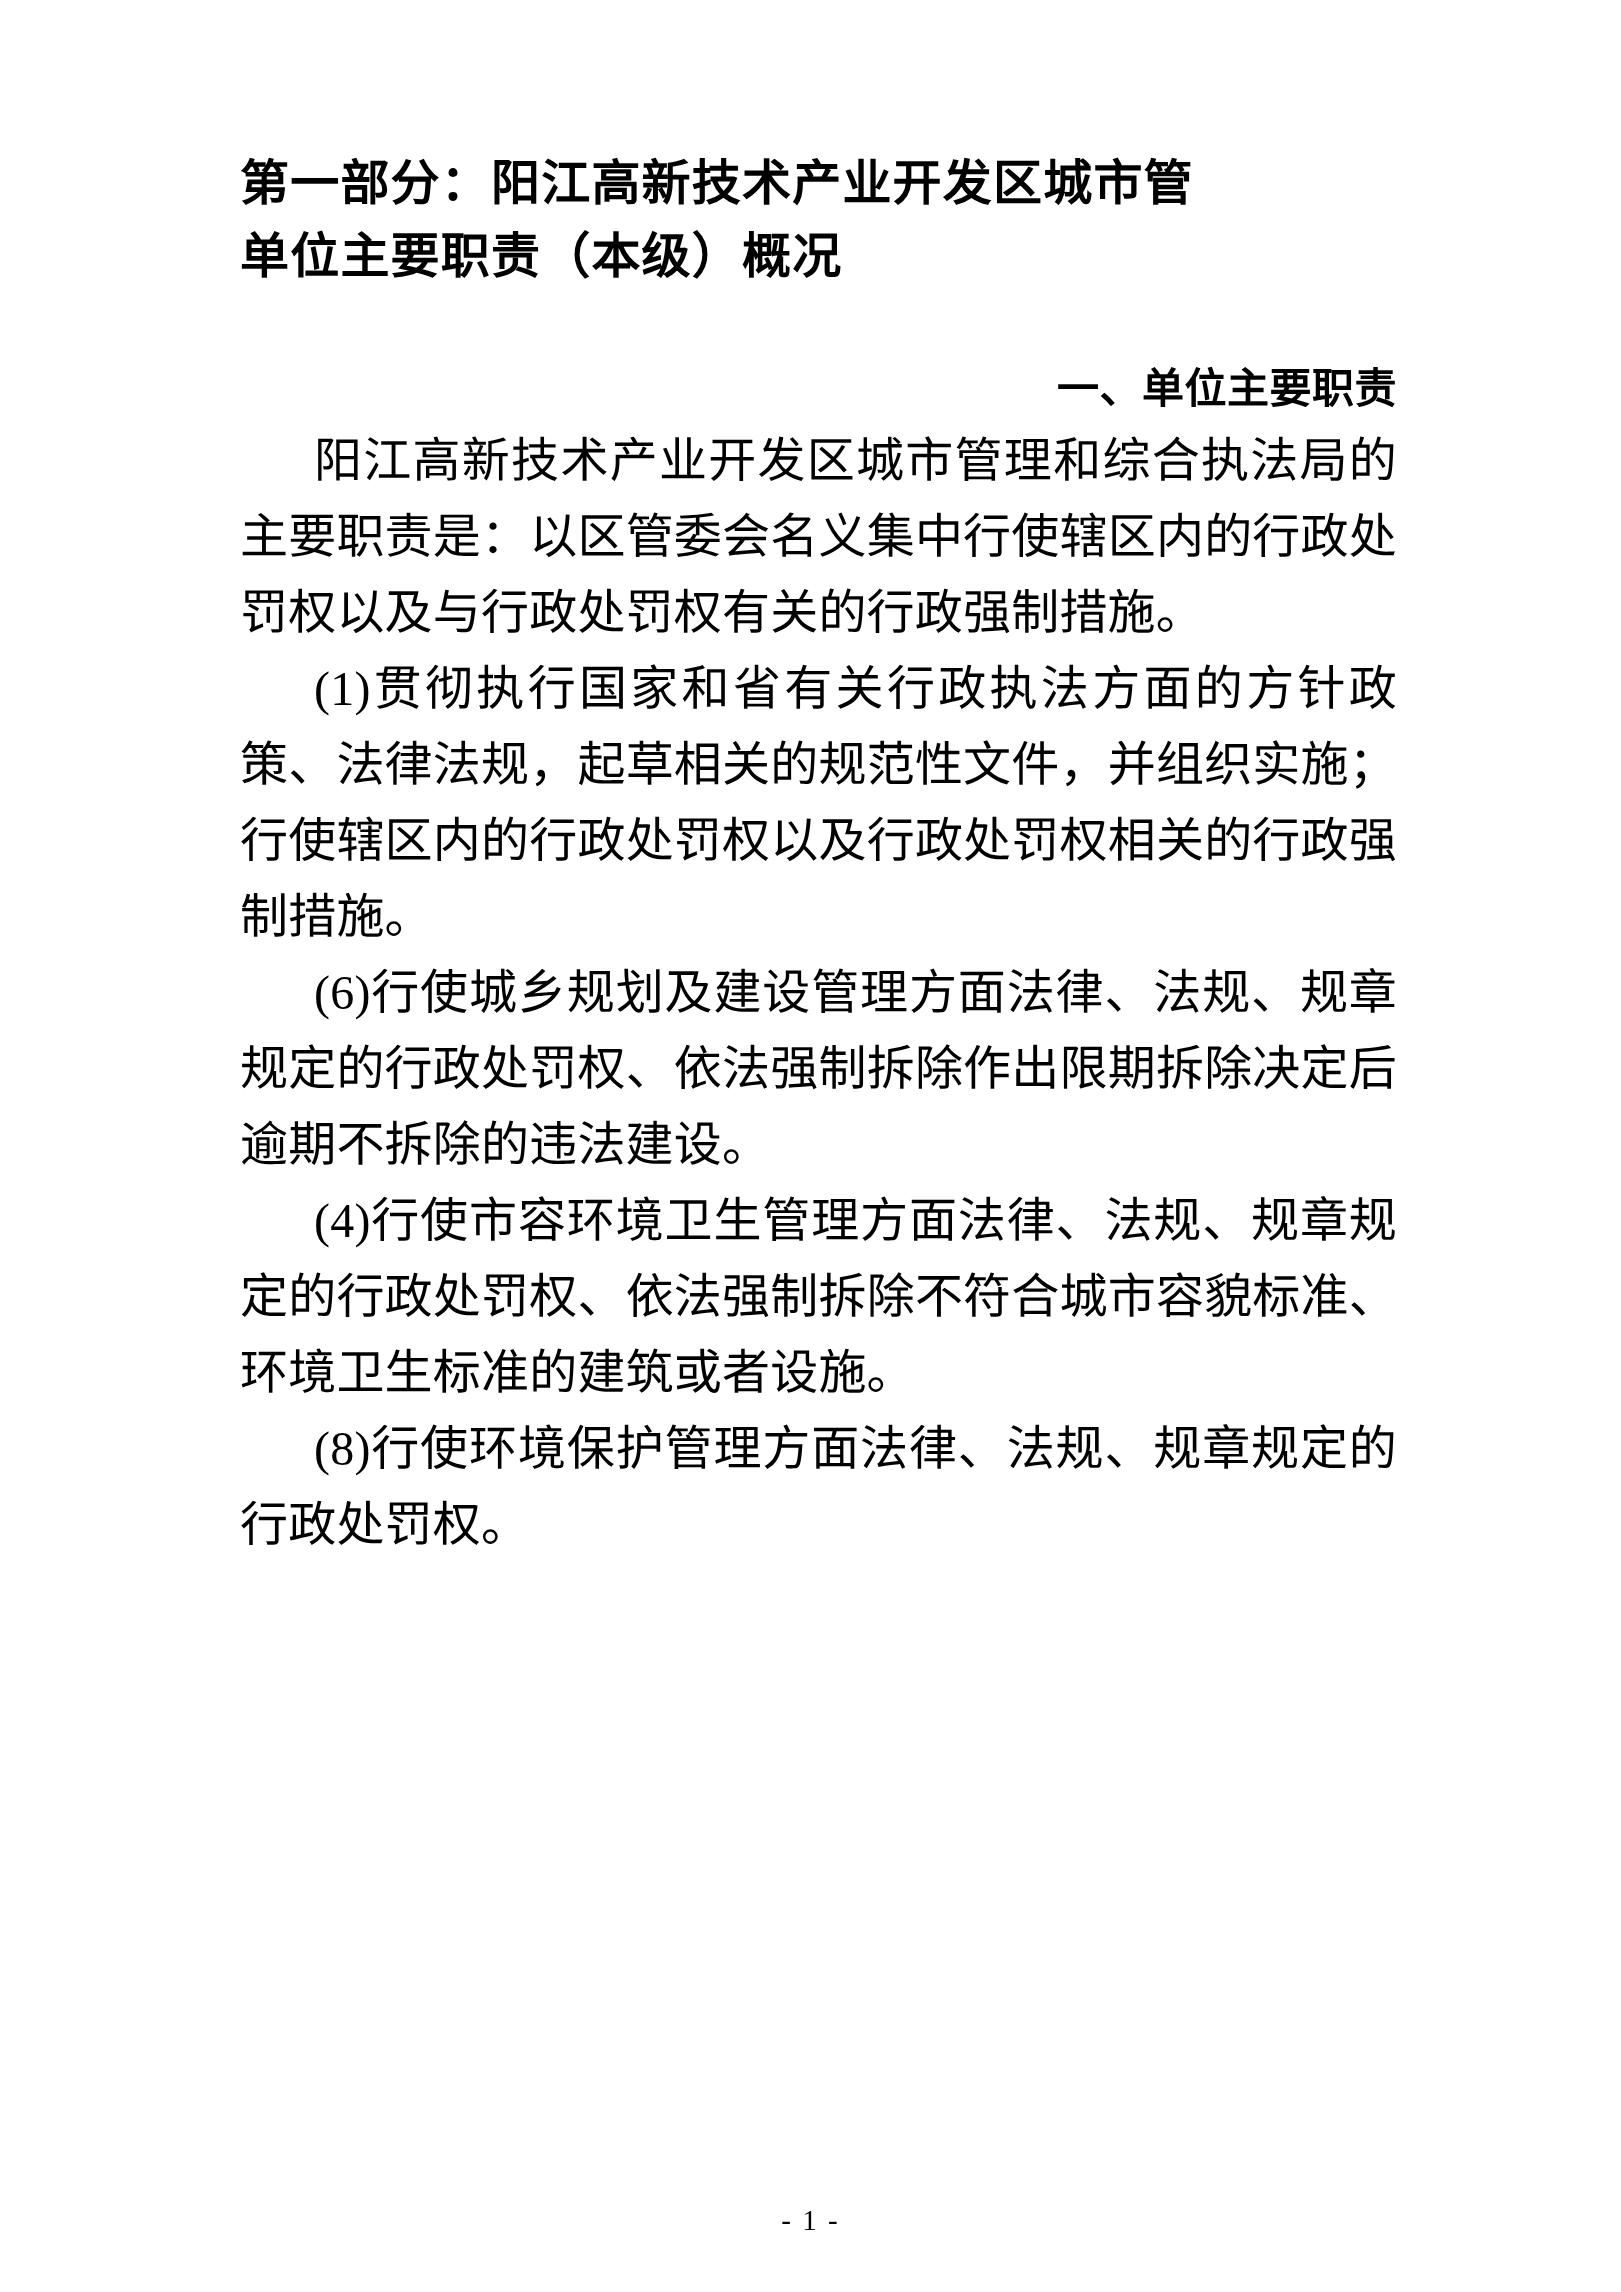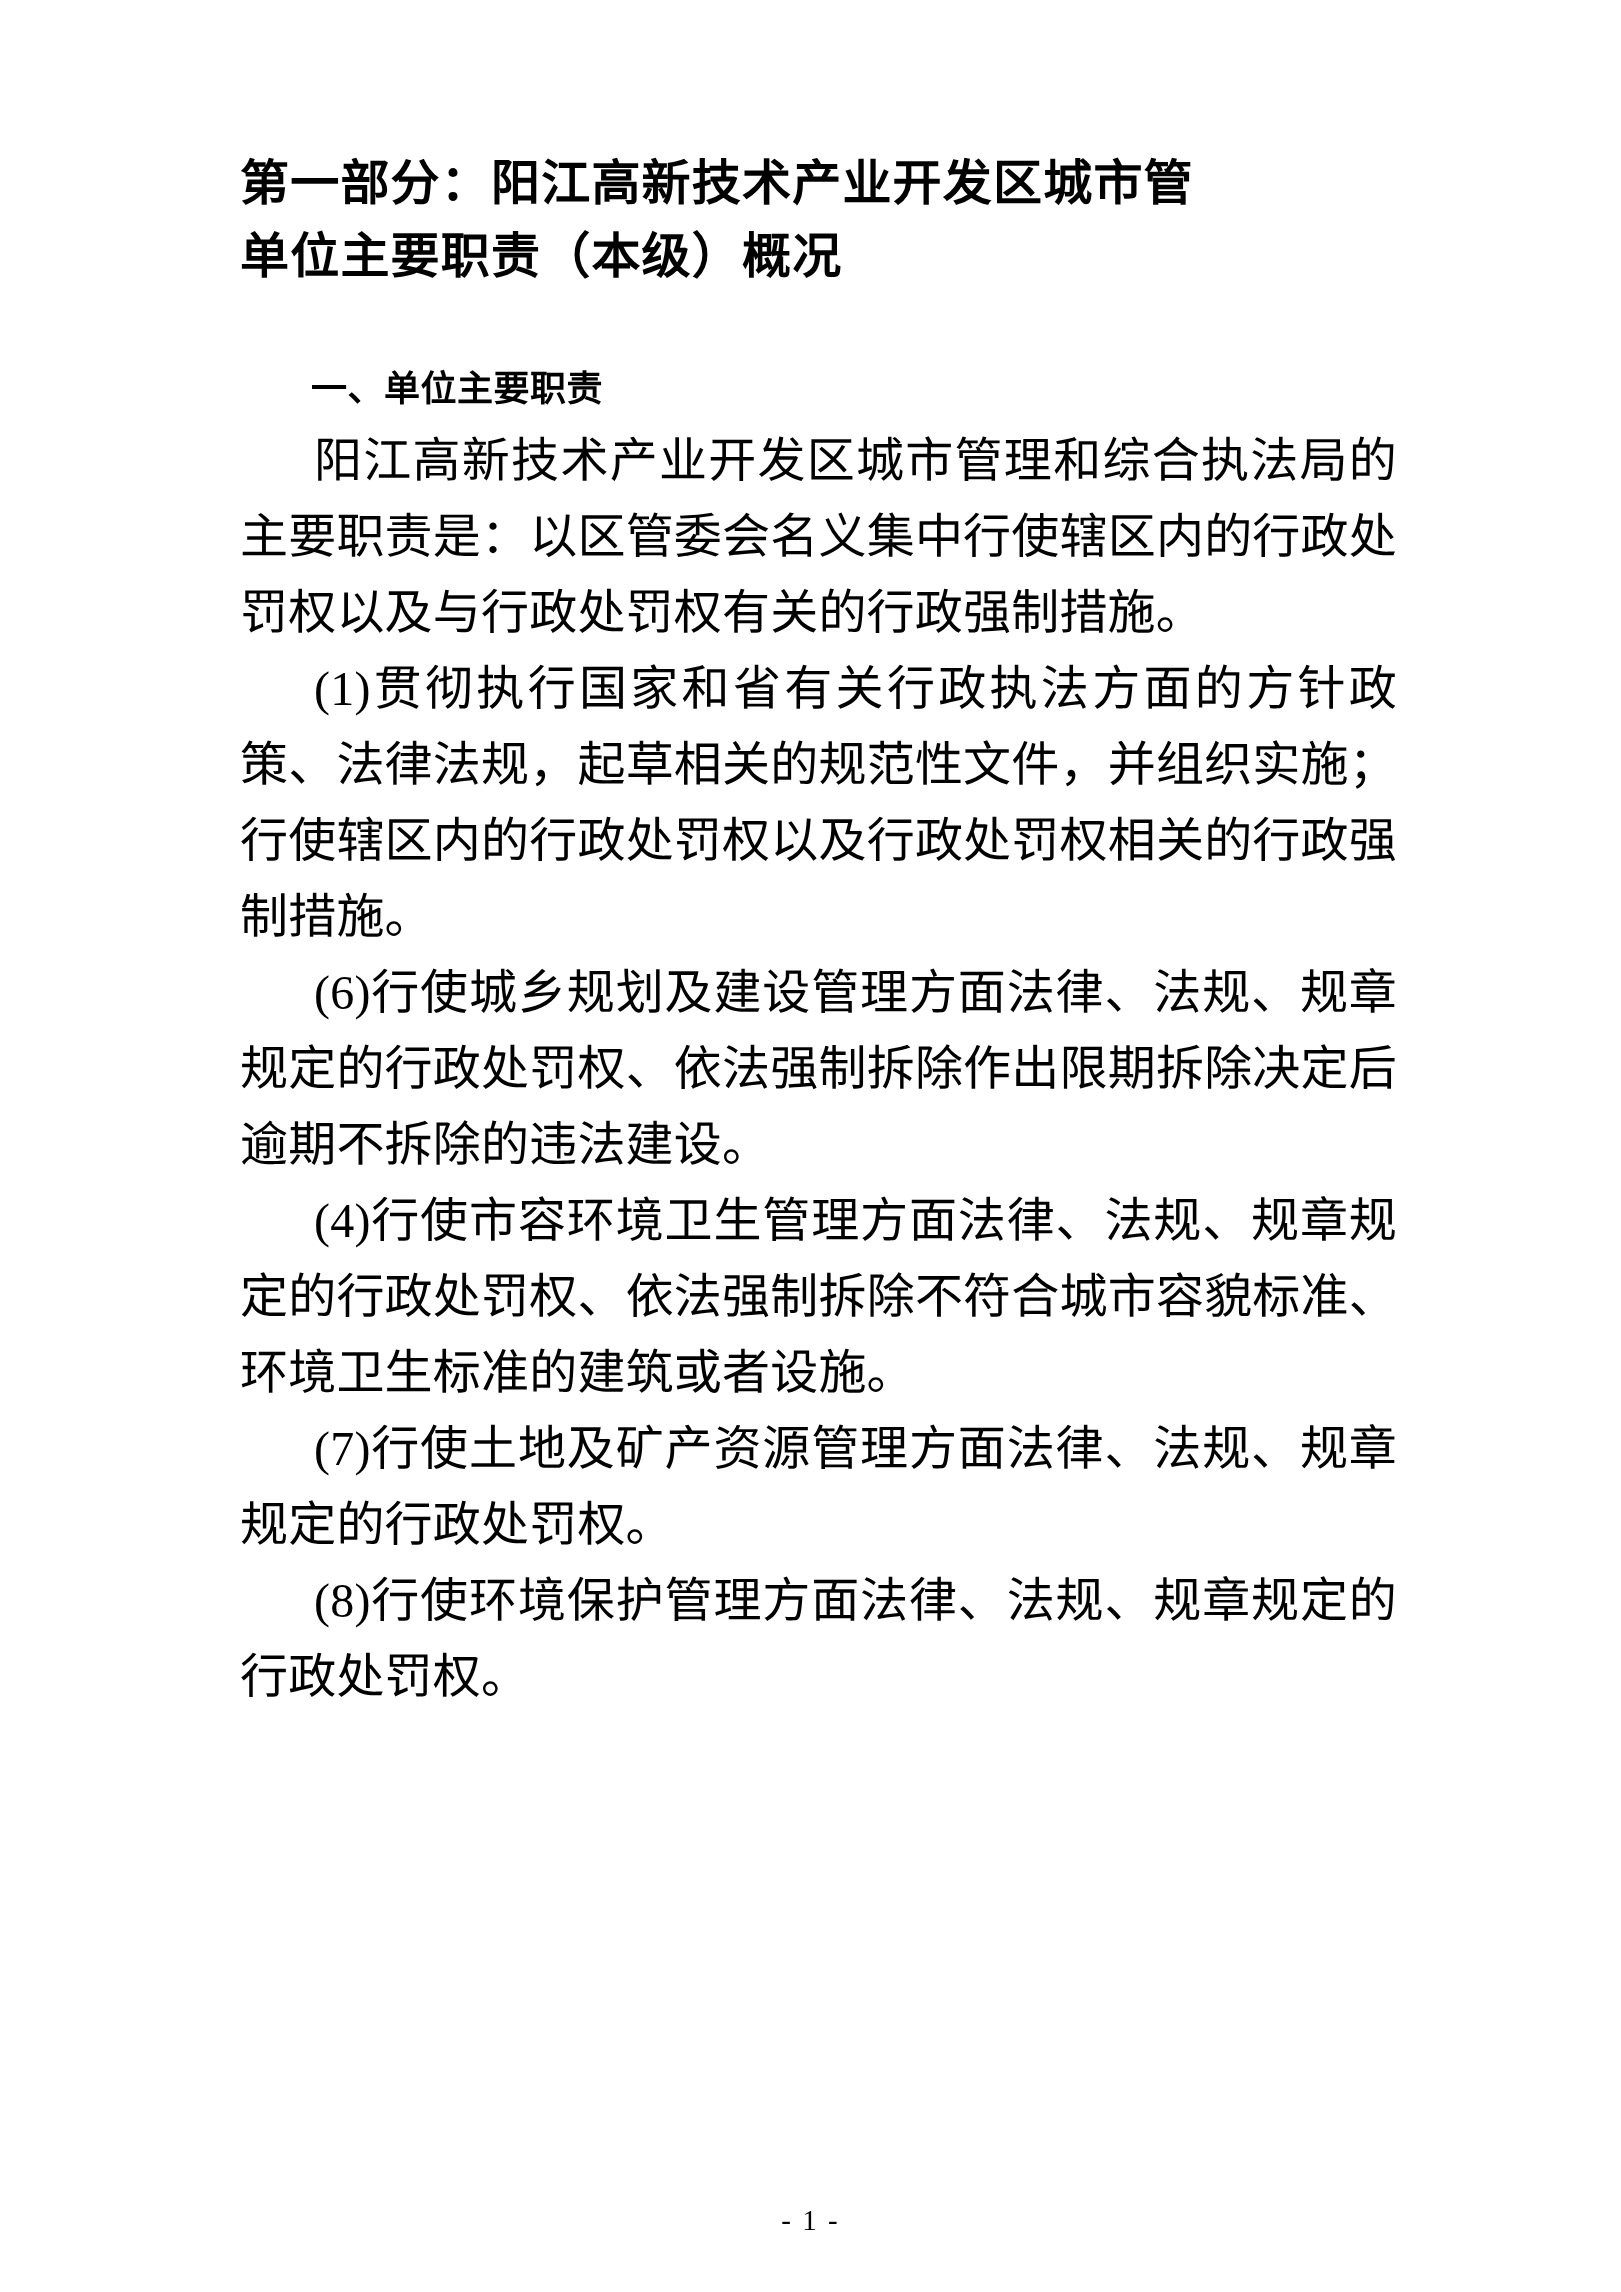--- a/index.html
+++ b/index.html
@@ -56,25 +56,26 @@
     text-indent: 0;
     letter-spacing: 1.2px;
   }
   .doc-title .t-line.l2 {
     letter-spacing: 1.2px;
   }
 
   .section-heading {
     font-family: "DejaVu Sans", "Liberation Sans", sans-serif;
     font-weight: 700;
-    font-size: 36px;
+    font-size: 42px;
     line-height: 57px;
     margin: 67px 0 5.9px 0;
     text-indent: 71px;
     letter-spacing: 0.5px;
+    text-align: right;
   }
 
   .para {
     font-family: "Liberation Serif", "DejaVu Serif", serif;
     font-size: 48px;
     line-height: 76px;
     text-indent: 74px;
     margin: 0;
     text-align: justify;
     text-align-last: left;
@@ -106,21 +107,20 @@
       <span class="t-line l1">第一部分：阳江高新技术产业开发区城市管</span>
       <span class="t-line l2">单位主要职责（本级）概况</span>
     </h1>
 
     <h2 class="section-heading">一、单位主要职责</h2>
 
     <p class="para">阳江高新技术产业开发区城市管理和综合执法局的主要职责是：以区管委会名义集中行使辖区内的行政处罚权以及与行政处罚权有关的行政强制措施。</p>
     <p class="para">(1)贯彻执行国家和省有关行政执法方面的方针政策、法律法规，起草相关的规范性文件，并组织实施；行使辖区内的行政处罚权以及行政处罚权相关的行政强制措施。</p>
     <p class="para">(6)行使城乡规划及建设管理方面法律、法规、规章规定的行政处罚权、依法强制拆除作出限期拆除决定后逾期不拆除的违法建设。</p>
     <p class="para">(4)行使市容环境卫生管理方面法律、法规、规章规定的行政处罚权、依法强制拆除不符合城市容貌标准、环境卫生标准的建筑或者设施。</p>
-    <p class="para">(7)行使土地及矿产资源管理方面法律、法规、规章规定的行政处罚权。</p>
     <p class="para">(8)行使环境保护管理方面法律、法规、规章规定的行政处罚权。</p>
 
   </div>
 
   <div class="footer">
     <span>- 1 -</span>
   </div>
 
 </div>
 

